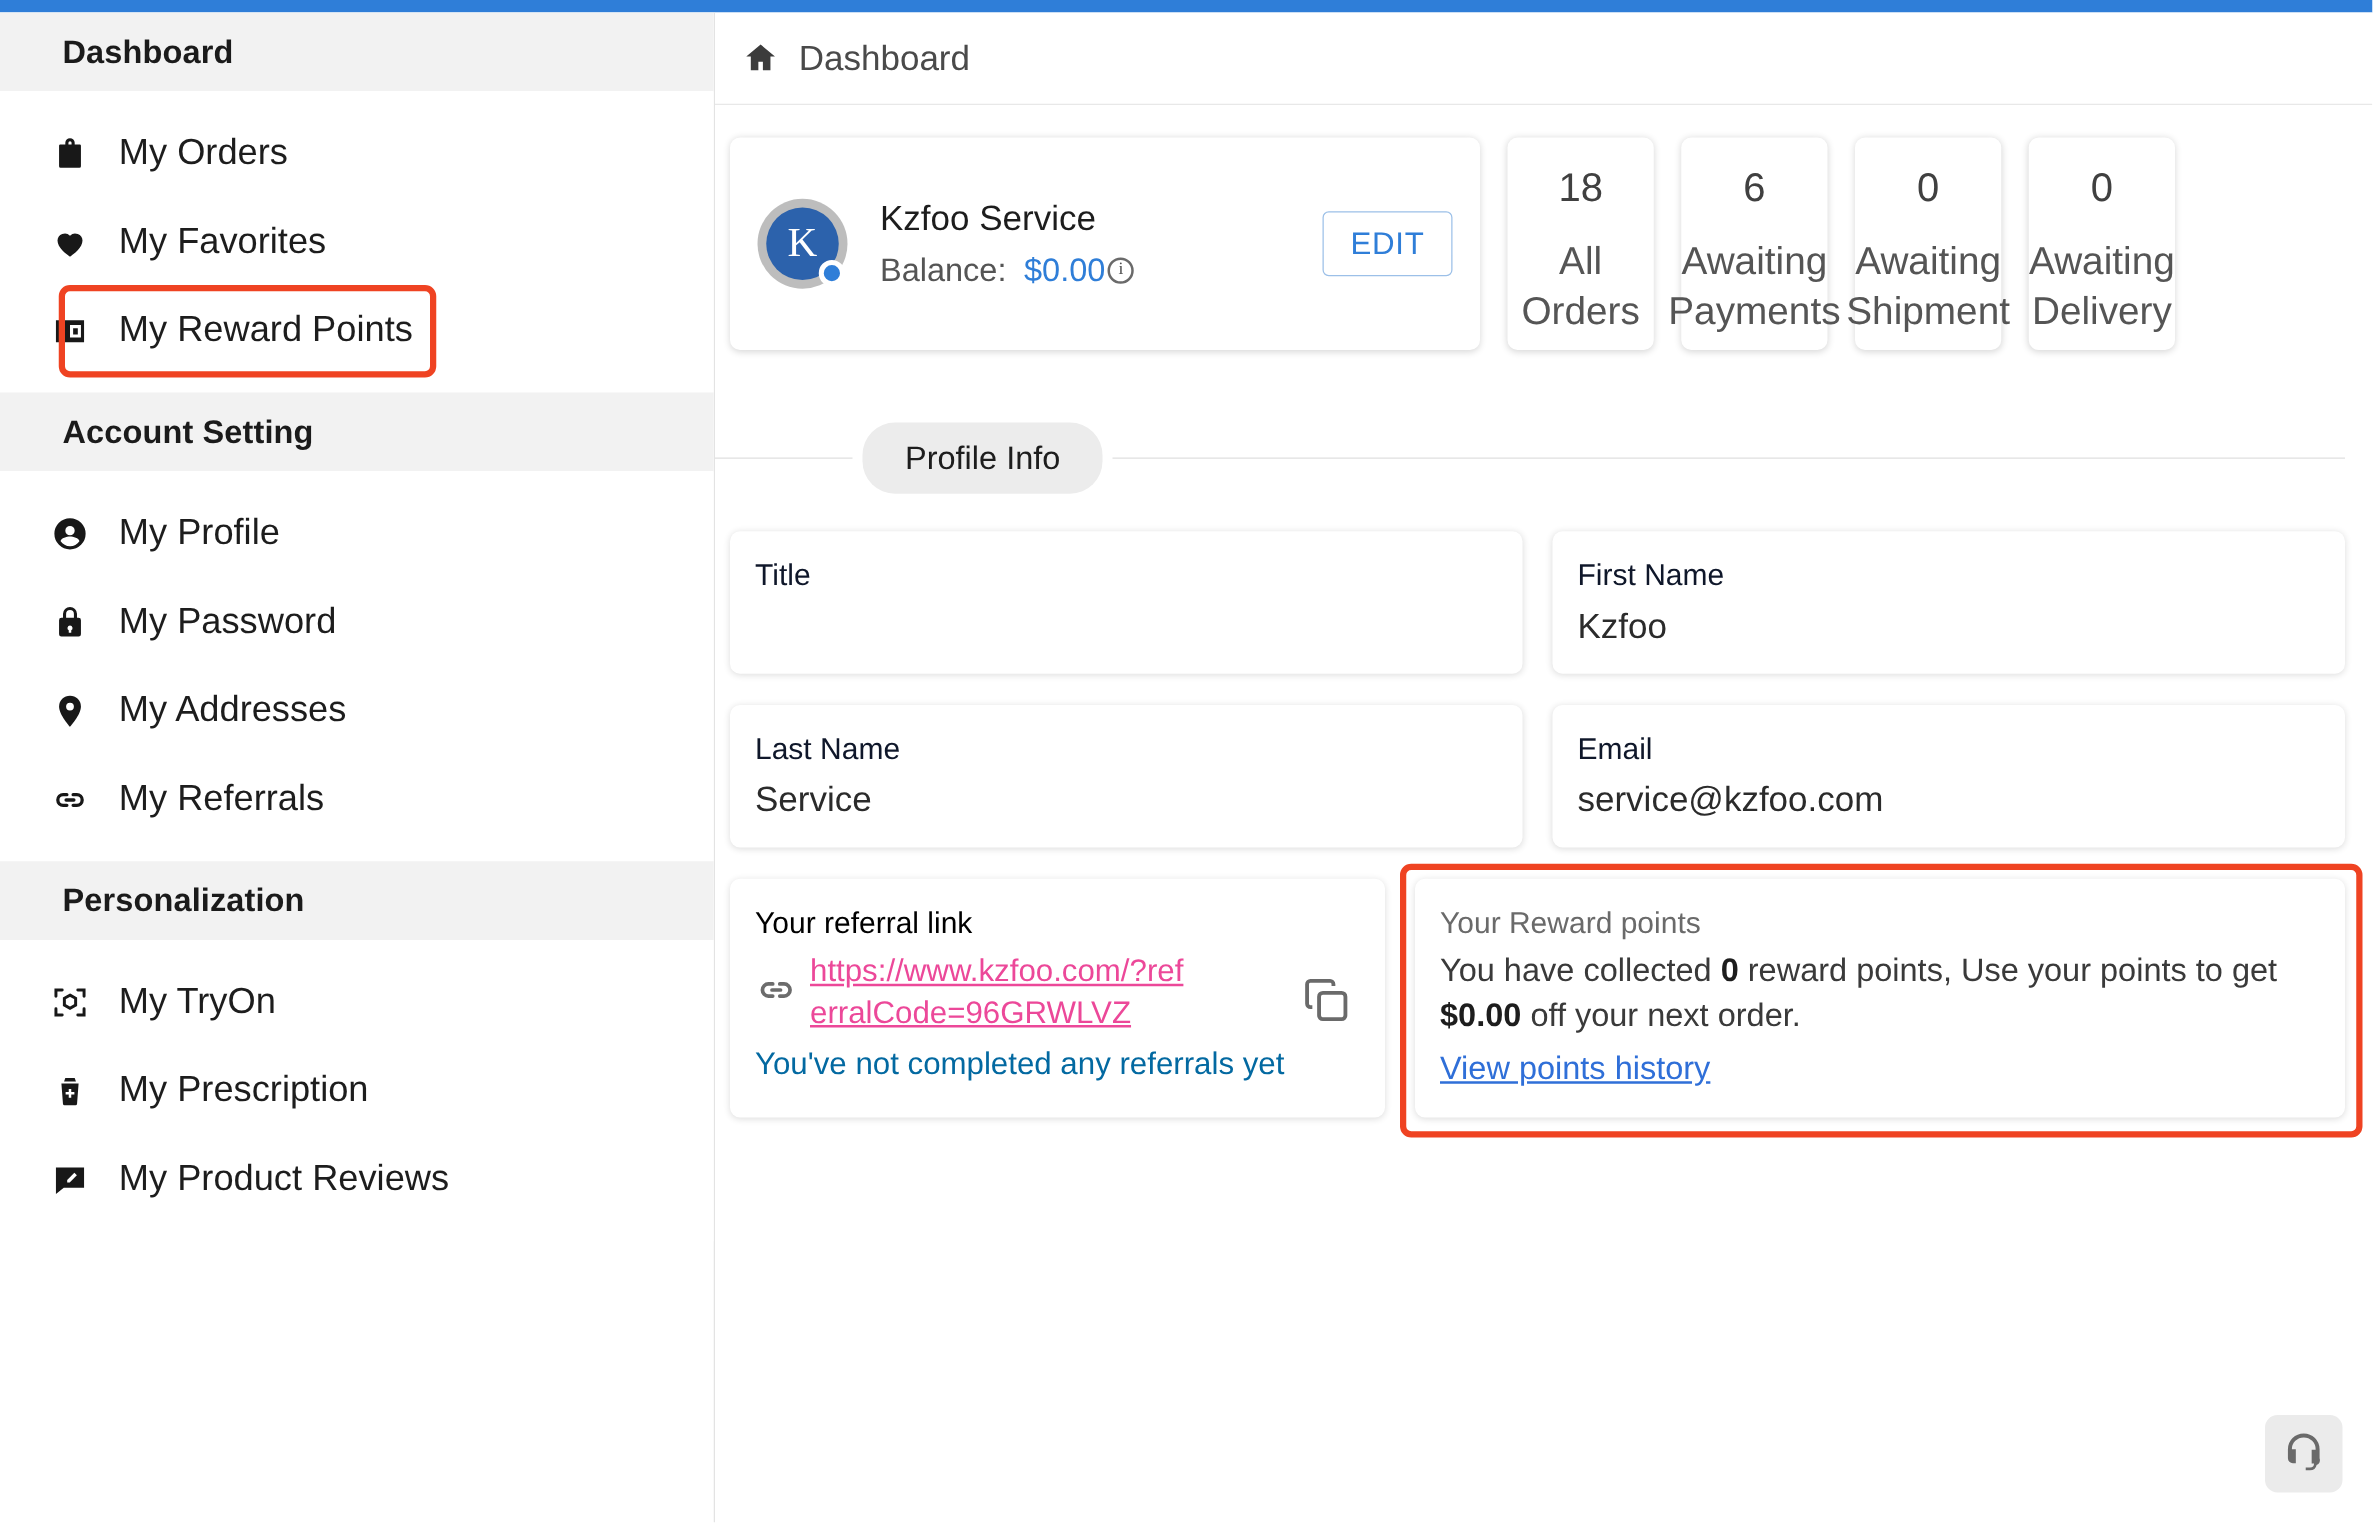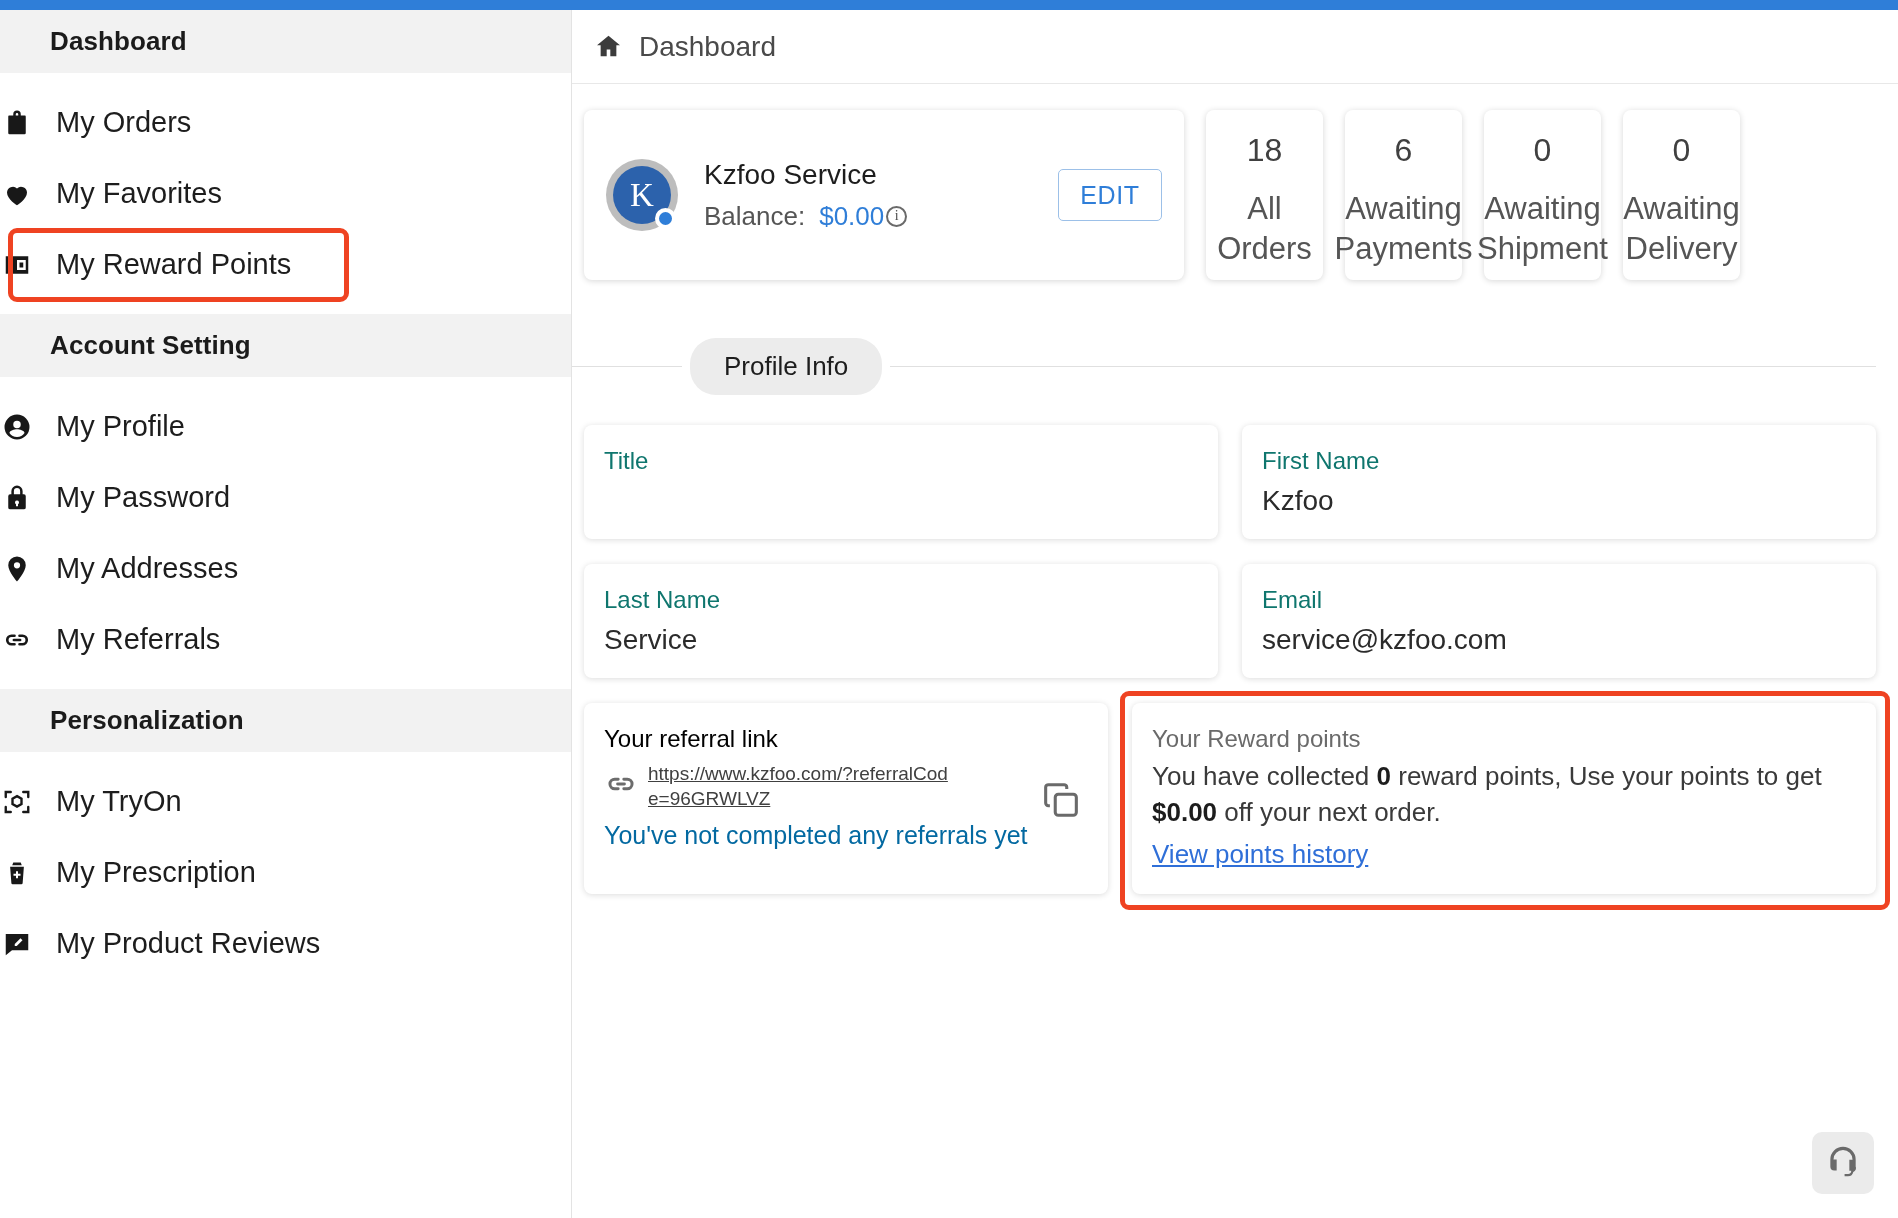--- a/index.html
+++ b/index.html
@@ -24,21 +24,21 @@
     overflow:hidden;
   }
   .side-head {
     height:63px; background:#f2f2f2; display:flex; align-items:center;
     padding-left:50px; font-size:26px; font-weight:bold; color:#1b1b1b;
     letter-spacing:.1px;
   }
   .side-group { background:#ffffff; padding:14px 0 14px 0; }
   .side-item {
     display:flex; align-items:center; height:71px; 
-    cursor:pointer; position:relative;
+    cursor:pointer; position:relative;margin-left:39px;
   }
   .side-item .ic {
     width:34px; height:34px; display:flex; align-items:center; justify-content:center;
     color:#181818; flex:0 0 34px;
   }
   .side-item .lbl {
     margin-left:22px; font-size:29px; color:#1d1d1d; white-space:nowrap;
   }
   .side-item.hl::after {
     content:""; position:absolute; left:8px; top:-1px; right:222px; bottom:-2px;
@@ -104,34 +104,34 @@
     background:#ececec; border-radius:26px; padding:13px 34px;
     font-size:26px; color:#1d1d1d; margin:0 8px; white-space:nowrap;
   }
 
   .fields { padding:30px 22px 0 12px; }
   .frow { display:flex; gap:24px; margin-bottom:25px; }
   .field {
     flex:1; min-height:90px; background:#fff; border-radius:8px;
     box-shadow:0 1px 6px rgba(0,0,0,.14); padding:22px 20px;
   }
-  .field .flabel { font-size:24px; color:#0f766e; }
+  .field .flabel { font-size:24px; color:#0f172a; }
   .field .fval { font-size:28px; color:#2b2b2b; margin-top:10px; }
 
   .bottom-row { display:flex; gap:24px; padding:0 22px 0 12px; position:relative; }
   .ref-card {
     flex:0 0 524px; background:#fff; border-radius:8px;
     box-shadow:0 1px 6px rgba(0,0,0,.14); padding:22px 20px 24px 20px;
     display:flex; align-items:flex-start;
   }
   .ref-left { flex:1; }
   .ref-title { font-size:24px; color:#000000; }
   .ref-mid { display:flex; align-items:center; margin-top:8px; }
   .ref-mid .lnkic { color:#6c6c6c; flex:0 0 34px; margin-right:10px; }
-  .ref-url { font-size:19px; color:#404040; text-decoration:underline;
+  .ref-url { font-size:25px; color:#ec4899; text-decoration:underline;
              line-height:1.33; word-break:break-all; max-width:300px; cursor:pointer; }
   .ref-note { font-size:25px; color:#0369a1; margin-top:9px; }
   .copy-ic { flex:0 0 50px; color:#6a6a6a; margin-top:52px; cursor:pointer; }
 
   .rew-card {
     flex:1; background:#fff; border-radius:8px;
     box-shadow:0 1px 6px rgba(0,0,0,.14); padding:22px 20px 24px 20px;
     position:relative;
   }
   .rew-title { font-size:24px; color:#6a6a6a; }

